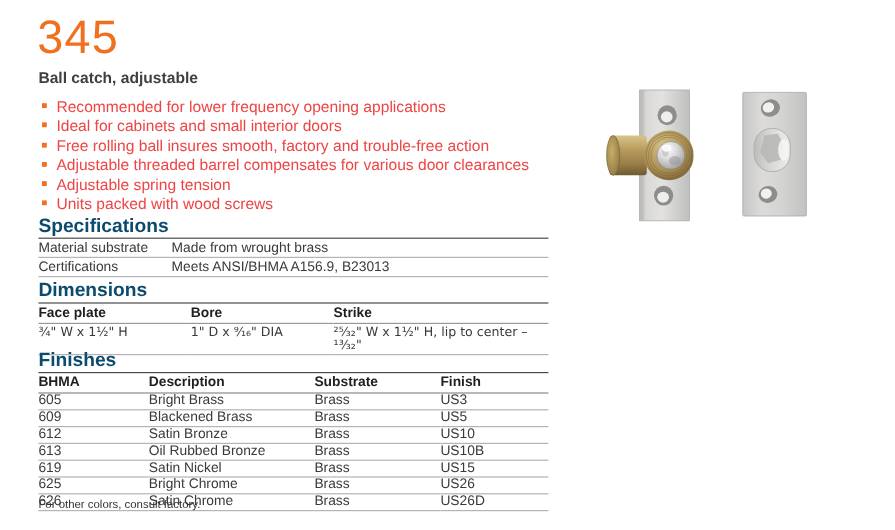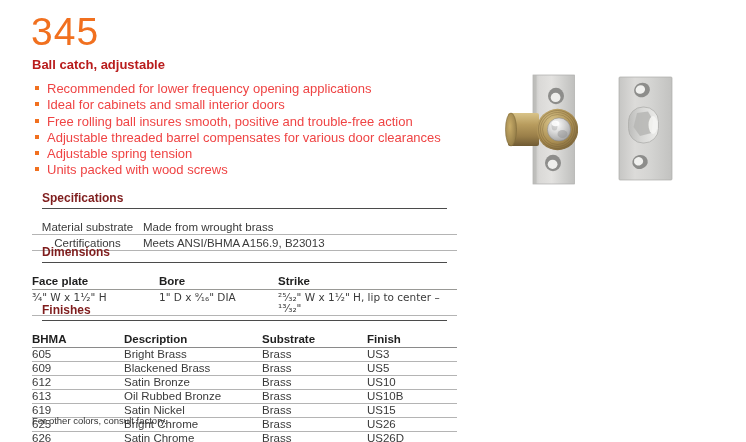--- a/index.html
+++ b/index.html
@@ -5,35 +5,35 @@
   html,body{margin:0;padding:0;background:#ffffff;}
   .canvas{
     position:relative;width:746px;height:442px;background:#ffffff;overflow:hidden;
     font-family:"Liberation Sans",sans-serif;color:#3a3a3a;
   }
   .title{
     position:absolute;left:31px;top:12px;font-size:39px;line-height:39px;
     font-weight:400;letter-spacing:1px;color:#f1701f;
   }
   .subtitle{
-    position:absolute;left:32px;top:57px;font-size:13px;font-weight:bold;color:#b91c1c;
+    position:absolute;left:32px;top:57px;font-size:13px;font-weight:bold;color:#404040;
   }
   .features{position:absolute;left:35px;top:81px;width:430px;}
   .feature{display:flex;align-items:flex-start;height:16.3px;font-size:13px;line-height:15px;color:#ef4444;}
   .bullet{flex:0 0 4px;width:4px;height:4px;background:#f1701f;margin:5px 8px 0 0;}
   .section{position:absolute;left:32px;width:425px;}
   .sec-spec{top:181px;}
   .sec-dims{top:235px;}
   .sec-fin{top:293px;}
   .sec-head{
-    font-size:12px;line-height:15px;font-weight:bold;color:#7f1d1d;
-    padding-bottom:2px;border-bottom:1.5px solid #4b4b4b;margin:10px;
+    font-size:16px;line-height:15px;font-weight:bold;color:#0c4a6e;
+    padding-bottom:2px;border-bottom:1.5px solid #4b4b4b;margin:0;
   }
   .kv-row{display:flex;border-bottom:1px solid #b4b4b4;padding:2.5px 0 1.5px;font-size:11.5px;line-height:11px;color:#3a3a3a;}
-  .kv-label{flex:0 0 111px;text-align:center;}
+  .kv-label{flex:0 0 111px;}
   .dims-grid{display:grid;grid-template-columns:127px 119px 1fr;}
   .dims-header{font-weight:bold;font-size:11.5px;line-height:11px;color:#1f1f1f;padding:3px 0 2px;border-bottom:1px solid #999996;}
   .dims-value{font-size:10.5px;line-height:11px;padding:1.5px 0 1.5px;border-bottom:1px solid #b4b4b4;
     font-family:"DejaVu Sans","Liberation Sans",sans-serif;}
   .fin-grid{display:grid;grid-template-columns:92px 138px 105px 1fr;}
   .fin-header{font-weight:bold;font-size:11.5px;line-height:11px;color:#1f1f1f;padding:3px 0 2px;border-bottom:1.5px solid #8a8a8a;}
   .fin-cell{font-size:11.5px;line-height:11px;color:#3a3a3a;padding:1px 0 1px;border-bottom:1px solid #b4b4b4;}
   .footnote{position:absolute;left:32px;top:415px;font-size:9.5px;color:#333;}
   .photo{position:absolute;}
   .photo-ballcatch{left:504px;top:72px;}
@@ -51,21 +51,21 @@
     <div class="feature">
         <span class="bullet"></span>
         <span>Recommended for lower frequency opening applications</span>
       </div>
     <div class="feature">
         <span class="bullet"></span>
         <span>Ideal for cabinets and small interior doors</span>
       </div>
     <div class="feature">
         <span class="bullet"></span>
-        <span>Free rolling ball insures smooth, positive and trouble-free action</span>
+        <span>Free rolling ball insures smooth, factory and trouble-free action</span>
       </div>
     <div class="feature">
         <span class="bullet"></span>
         <span>Adjustable threaded barrel compensates for various door clearances</span>
       </div>
     <div class="feature">
         <span class="bullet"></span>
         <span>Adjustable spring tension</span>
       </div>
     <div class="feature">

